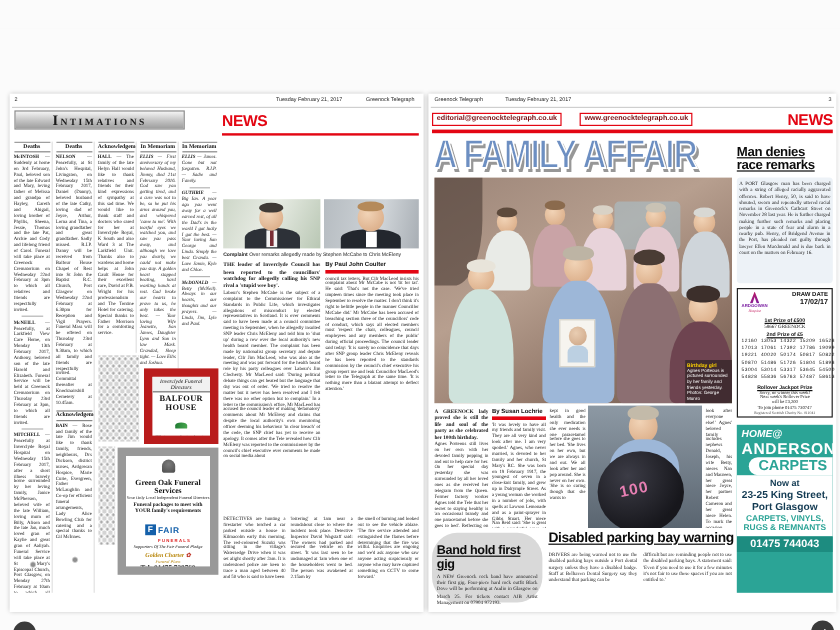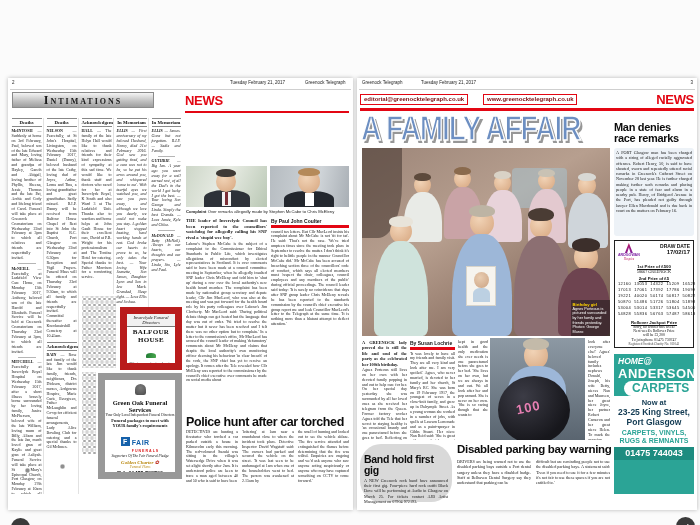--- a/index.html
+++ b/index.html
@@ -23,21 +23,21 @@
   .tiny { font-size:4px; line-height:1.22; text-align:justify; color:#161616; }
   .t42 { font-size:4.2px; line-height:1.25; }
   .ital { font-style:italic; }
   .nname { font-weight:bold; }
   .nname::after { content:" — "; font-weight:normal; }
   .nrule { border:0; border-top:1px solid #b5b5b5; margin:2.5px 6px; }
   .newslabel { font:bold 13px "Liberation Sans", sans-serif; color:#e30613; letter-spacing:-.3px; }
   .redrule { background:#e30613; height:2px; }
   .h-big { font:bold 16.5px/1.03 "Liberation Sans", sans-serif; letter-spacing:-.5px; color:#0c0c0c; }
   .h-mid { font:bold 12.5px/1.02 "Liberation Sans", sans-serif; letter-spacing:-.4px; color:#0c0c0c; }
-  .h-sm  { font:bold 10.5px/1.04 "Liberation Sans", sans-serif; letter-spacing:-.3px; color:#0c0c0c; }
+  .h-sm  { font:bold 10.5px/1.04 "Liberation Sans", sans-serif; letter-spacing:-.3px; color:#0c0c0c;text-decoration:underline; }
   .family-head { font:bold 28px/1 "Liberation Sans", sans-serif; letter-spacing:-1px; color:#6d8fc2;
                  -webkit-text-stroke:1.2px #fff; text-shadow:2.5px 2.5px 0 #979797;
                  transform:scaleY(1.22); transform-origin:top left; white-space:nowrap; }
   .byline { font:bold 5px "Liberation Sans", sans-serif; }
   .bybar { height:2.5px; background:#e30613; margin:1px 0 2px; }
   .caption { font:4.2px/1.25 "Liberation Sans", sans-serif; color:#222; }
   .caption b { font-weight:bold; }
 
   
   .photo { position:absolute; overflow:hidden; }
@@ -220,21 +220,20 @@
     <div class="abs" style="left:178px; top:140px; width:81px; height:194px; overflow:hidden;">
       <p class="tiny" style="font-size:4.6px; font-weight:bold;">THE leader of Inverclyde Council has been reported to the councillors' watchdog for allegedly calling his SNP rival a 'stupid wee boy'.</p>
       <p class="tiny" style="margin-top:1.5px;">Labour's Stephen McCabe is the subject of a complaint to the Commissioner for Ethical Standards in Public Life, which investigates allegations of misconduct by elected representatives in Scotland. It is over comments said to have been made at a council committee meeting in September, when he allegedly insulted SNP leader Chris McEleny and told him to 'shut up' during a row over the local authority's new health board member. The complaint has been made by nationalist group secretary and depute leader, Cllr Jim MacLeod, who was also at the meeting and was put forward for the health board role by his party colleagues over Labour's Jim Clocherty. Mr MacLeod said: 'During political debate things can get heated but the language that day was out of order. 'We tried to resolve the matter but it never has been resolved and I felt there was no other option but to complain.' In a letter to the commission's office, Mr MacLeod has accused the council leader of making 'defamatory' comments about Mr McEleny and claims that despite the local authority's own monitoring officer deeming his behaviour 'in clear breach' of the code, the SNP chief has yet to receive an apology. It comes after the Tele revealed how Cllr McEleny was reported to the commissioner by the council's chief executive over comments he made on social media about</p>
     </div>
     <div class="abs" style="left:263px; top:140px; width:78px; height:194px; overflow:hidden;">
       <div class="byline">By Paul John Coulter</div>
       <div class="bybar"></div>
       <p class="tiny">council tax letters. But Cllr MacLeod insists his complaint about Mr McCabe is not 'tit for tat'. He said: 'That's not the case. 'We've tried umpteen times since the meeting took place in September to resolve the matter. I don't think it's right to belittle people in the manner Councillor McCabe did.' Mr McCabe has been accused of breaching section three of the councillors' code of conduct, which says all elected members must 'respect the chair, colleagues, council employees and any members of the public' during official proceedings. The council leader said today: 'It is surely no coincidence that days after SNP group leader Chris McEleny reveals he has been reported to the standards commission by the council's chief executive his group report me and leak Councillor MacLeod's letter to the Telegraph at the same time. 'It is nothing more than a blatant attempt to deflect attention.'</p>
     </div>
 
-    <div class="abs h-mid" style="left:178px; top:338px; width:165px;">Police hunt after car torched</div>
     <div class="abs" style="left:178px; top:352px; width:52px; height:58px; overflow:hidden;">
         <p class="tiny">DETECTIVES are hunting a firestarter who torched a car parked outside a house in Kilmacolm early this morning. The red-coloured Suzuki was sitting in the village's Watersedge Drive when it was set alight shortly after 2am. It is understood police are keen to trace a man aged between 40 and 50 who is said to have been</p>
       </div>
     <div class="abs" style="left:234px; top:352px; width:52px; height:58px; overflow:hidden;">
         <p class="tiny">'loitering' at 1am near a roundabout close to where the incident took place. Detective Inspector David Wagstaff said: 'The owners had parked and secured the vehicle on the street. 'It was last seen to be undamaged at 1am when one of the householders went to bed. The person was awakened at 2.15am by</p>
       </div>
     <div class="abs" style="left:290px; top:352px; width:51px; height:58px; overflow:hidden;">
         <p class="tiny">the smell of burning and looked out to see the vehicle ablaze. 'The fire service attended and extinguished the flames before determining that the fire was wilful. Enquiries are ongoing and we'd ask anyone who saw anyone acting suspiciously or anyone who may have captured something on CCTV to come forward.'</p>
       </div>
   </section>

